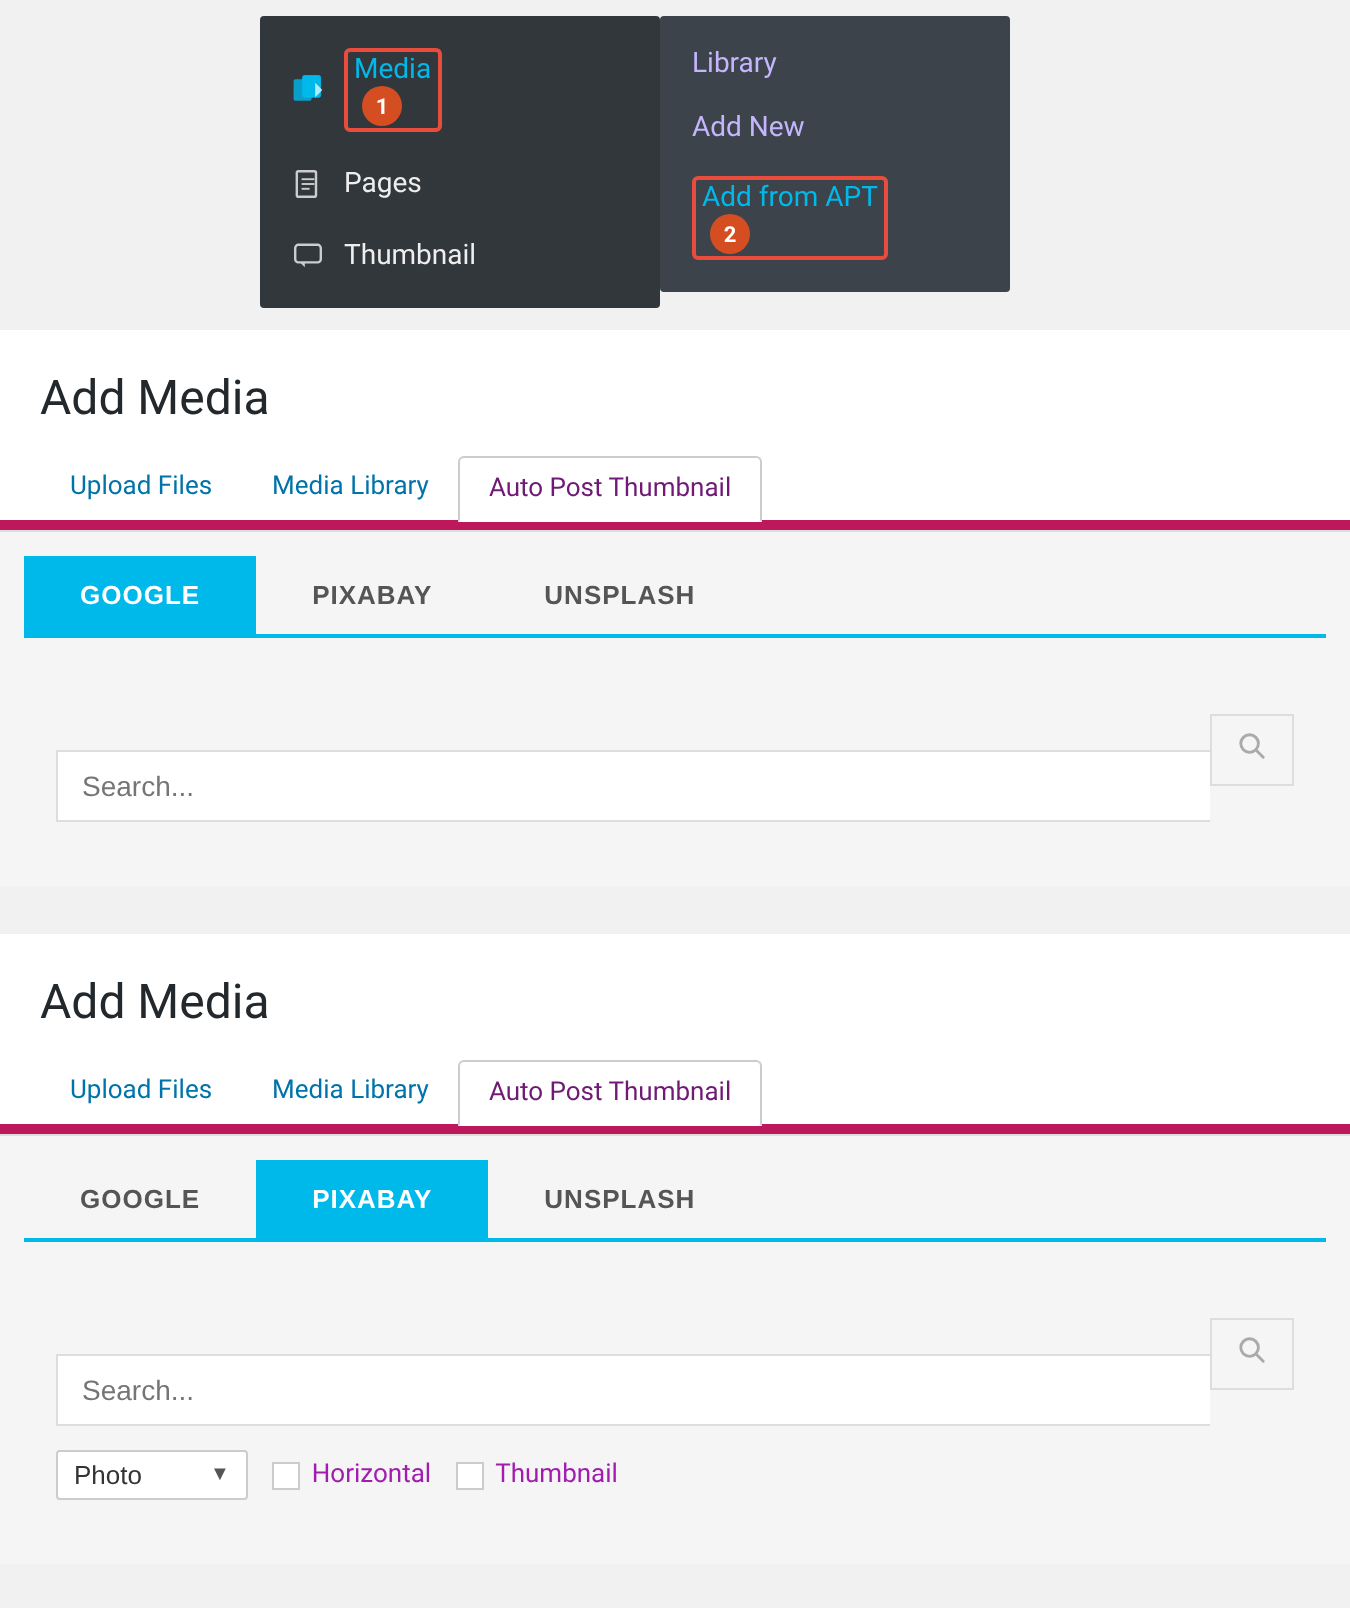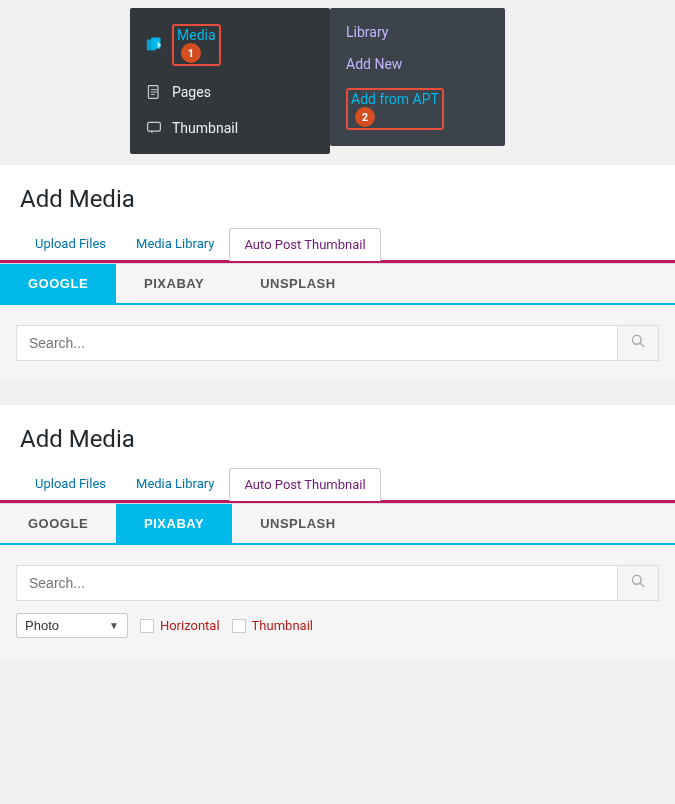--- a/index.html
+++ b/index.html
@@ -99,21 +99,21 @@
 
     .wp-submenu-item.highlighted {
       color: #00b9eb;
     }
 
     
     .add-media-section {
       background: #fff;
       margin: 0;
       padding: 20px 20px 0 20px;
-      border-bottom: 3px solid #be185d;
+      border-bottom: 5px solid #be185d;
     }
 
     .add-media-title {
       font-size: 24px;
       font-weight: 400;
       color: #23282d;
       margin-bottom: 14px;
     }
 
     .media-tabs {
@@ -141,21 +141,21 @@
       border-bottom: 1px solid #fff;
       border-radius: 3px 3px 0 0;
       position: relative;
       top: 1px;
     }
 
     
     .source-tabs-container {
       background: #f5f5f5;
       border-top: 1px solid #ddd;
-      padding: 0;
+      padding: 12px;
     }
 
     .source-tabs {
       display: flex;
       gap: 0;
       border-bottom: 2px solid #00b9eb;
     }
 
     .source-tab {
       padding: 12px 28px;
@@ -187,20 +187,21 @@
     .search-input {
       flex: 1;
       padding: 8px 12px;
       border: 1px solid #ddd;
       border-right: none;
       background: #fff;
       font-size: 14px;
       color: #aaa;
       outline: none;
       height: 36px;
+      margin-top: 36px;
     }
 
     .search-button {
       width: 42px;
       height: 36px;
       background: #f5f5f5;
       border: 1px solid #ddd;
       border-left: 1px solid #ddd;
       cursor: pointer;
       display: flex;
@@ -213,21 +214,21 @@
     .filter-row {
       display: flex;
       align-items: center;
       gap: 12px;
       margin-top: 12px;
     }
 
     .photo-select {
       display: flex;
       align-items: center;
-      gap: 20px;
+      gap: 4px;
       border: 1px solid #ccc;
       background: #fff;
       padding: 4px 8px;
       font-size: 13px;
       color: #333;
       cursor: pointer;
       border-radius: 2px;
     }
 
     .photo-select select {
@@ -256,21 +257,21 @@
     .orientation-option input[type="checkbox"] {
       width: 14px;
       height: 14px;
       border: 1px solid #ccc;
       appearance: none;
       background: #fff;
       cursor: pointer;
     }
 
     .orientation-label {
-      color: #b91c1c;
+      color: #a21caf;
       cursor: pointer;
     }
 
     
     .section-gap {
       height: 24px;
       background: #f1f1f1;
     }
   </style>
 </head>

